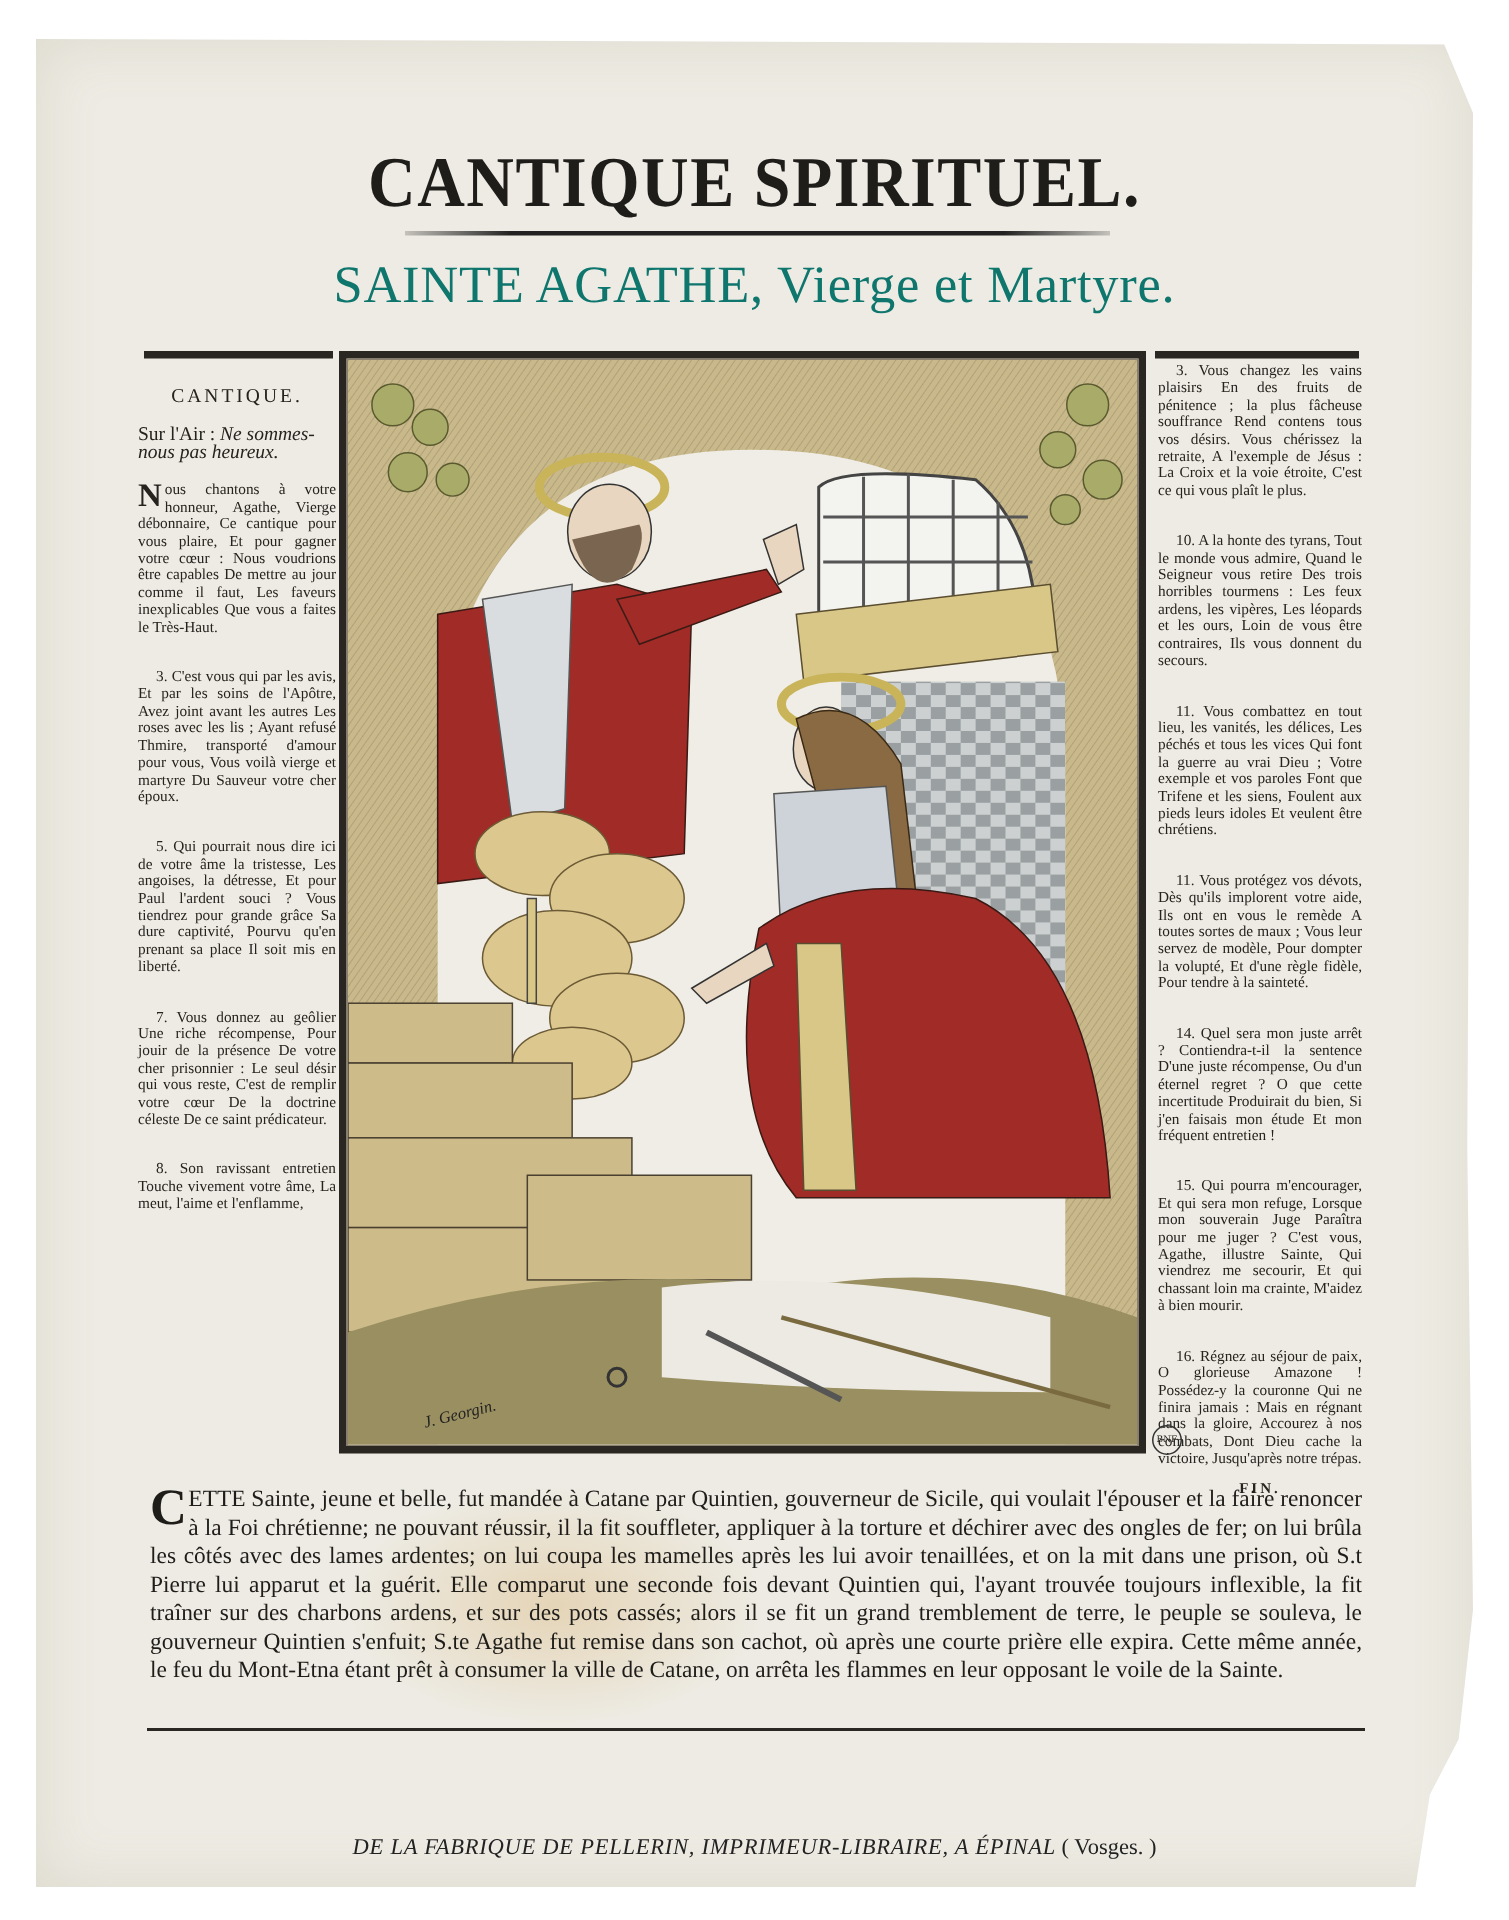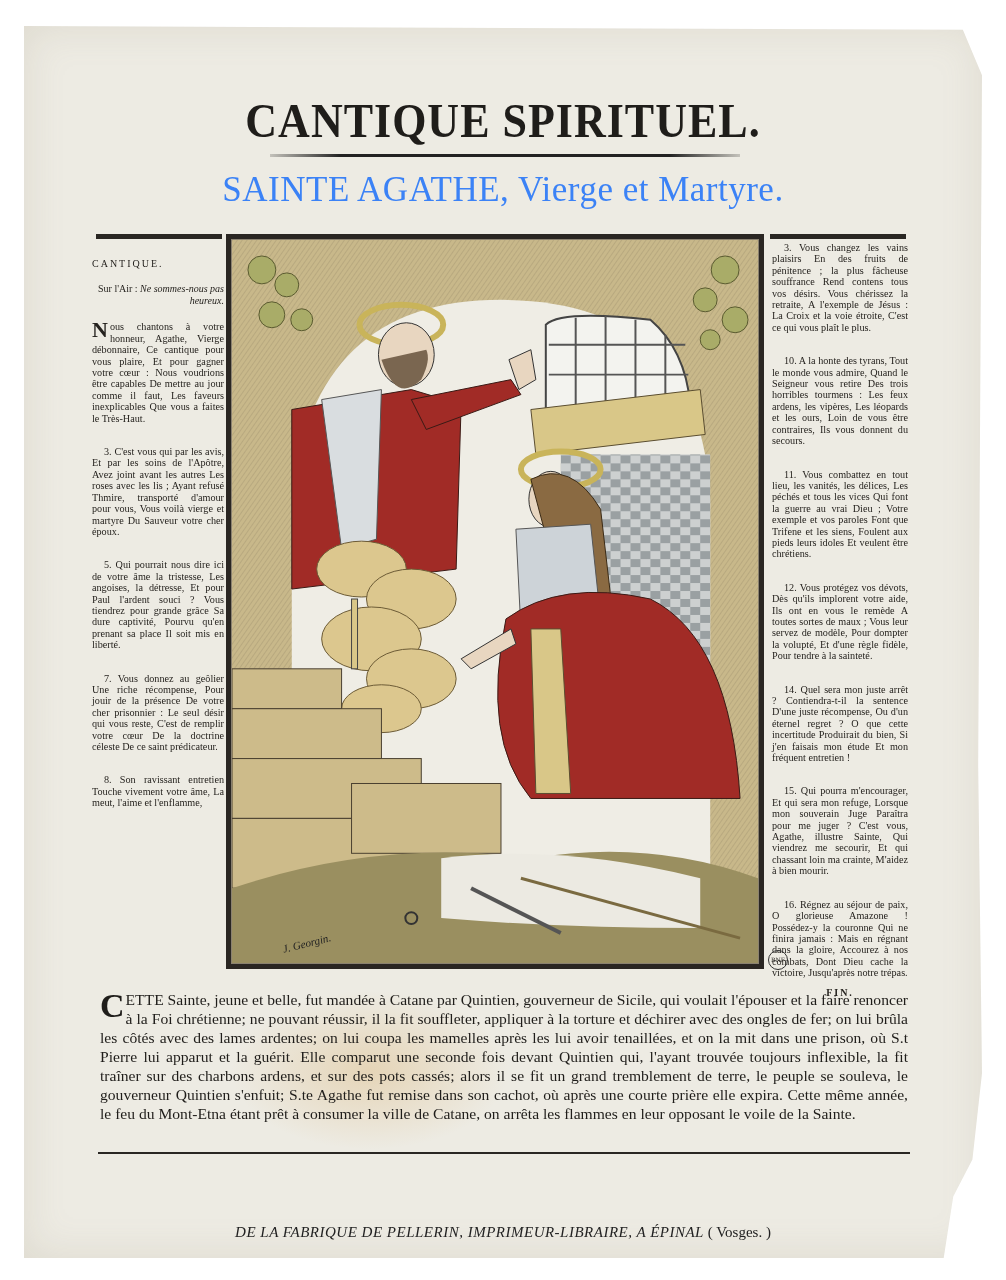--- a/index.html
+++ b/index.html
@@ -17,33 +17,33 @@
     position: absolute; left: 0; right: 0; top: 96px; text-align: center;
     font-family: "Liberation Serif", serif; font-size: 44px; font-weight: bold;
     letter-spacing: 1px; transform: scaleY(1.08); color: #1f1d1a;
   }
   .title-rule {
     position: absolute; left: 270px; width: 470px; top: 154px; height: 3px;
     background: linear-gradient(90deg, rgba(30,28,25,0.2), #222 15%, #222 85%, rgba(30,28,25,0.2));
   }
   .subtitle {
     position: absolute; left: 0; right: 0; top: 170px; text-align: center;
-    font-family: "Liberation Serif", serif; font-size: 35px; color: #3b82f6;
+    font-family: "Liberation Serif", serif; font-size: 35px; color: #0f766e;
     letter-spacing: 0.5px;
   }
 
   .col-rule { position: absolute; height: 5px; background: #2a2723; }
   .col {
     position: absolute; font-family: "Liberation Serif", serif; font-size: 10.2px;
     line-height: 11.4px; text-align: justify; color: #26231f;
   }
   .col p { margin-bottom: 22px; text-indent: 12px; }
   .col p.noindent { text-indent: 0; }
-  .col-heading { font-size: 10px; letter-spacing: 2px; margin: 18px 0 14px; }
-  .col-air { text-align: right; font-size: 10px; margin-bottom: 14px; line-height: 12px; }
+  .col-heading { text-align: center; font-size: 13px; letter-spacing: 2px; margin: 18px 0 14px; }
+  .col-air { text-align: left; font-size: 13px; margin-bottom: 14px; line-height: 12px; }
   .col-air i { font-style: italic; }
   .dropcap { font-size: 22px; float: left; line-height: 18px; margin-right: 2px; font-weight: bold; }
   .fin { text-align: center; letter-spacing: 2px; font-weight: bold; font-size: 10px; }
 
   .plate {
     position: absolute; left: 226px; top: 234px; width: 538px; height: 735px;
     background: #2a2622; padding: 5px;
   }
   .plate-inner { width: 100%; height: 100%; background: #d8cfae; position: relative; overflow: hidden; border: 1px solid #8a8170; }
   .plate svg { position: absolute; left: 0; top: 0; width: 100%; height: 100%; }
@@ -187,21 +187,21 @@
     </svg>
     <div class="signature">J. Georgin.</div>
   </div>
 </div>
 
 <div class="col-rule" style="left:770px; width:136px; top:234px;"></div>
 <div class="col" style="left:772px; top:242px; width:136px;">
   <p>3. Vous changez les vains plaisirs En des fruits de pénitence ; la plus fâcheuse souffrance Rend contens tous vos désirs. Vous chérissez la retraite, A l'exemple de Jésus : La Croix et la voie étroite, C'est ce qui vous plaît le plus.</p>
   <p>10. A la honte des tyrans, Tout le monde vous admire, Quand le Seigneur vous retire Des trois horribles tourmens : Les feux ardens, les vipères, Les léopards et les ours, Loin de vous être contraires, Ils vous donnent du secours.</p>
   <p>11. Vous combattez en tout lieu, les vanités, les délices, Les péchés et tous les vices Qui font la guerre au vrai Dieu ; Votre exemple et vos paroles Font que Trifene et les siens, Foulent aux pieds leurs idoles Et veulent être chrétiens.</p>
-  <p>12. Vous protégez vos dévots, Dès qu'ils implorent votre aide, Ils ont en vous le remède A toutes sortes de maux ; Vous leur servez de modèle, Pour dompter la volupté, Et d'une règle fidèle, Pour tendre à la sainteté.</p>
+  <p>11. Vous protégez vos dévots, Dès qu'ils implorent votre aide, Ils ont en vous le remède A toutes sortes de maux ; Vous leur servez de modèle, Pour dompter la volupté, Et d'une règle fidèle, Pour tendre à la sainteté.</p>
   <p>14. Quel sera mon juste arrêt ? Contiendra-t-il la sentence D'une juste récompense, Ou d'un éternel regret ? O que cette incertitude Produirait du bien, Si j'en faisais mon étude Et mon fréquent entretien !</p>
   <p>15. Qui pourra m'encourager, Et qui sera mon refuge, Lorsque mon souverain Juge Paraîtra pour me juger ? C'est vous, Agathe, illustre Sainte, Qui viendrez me secourir, Et qui chassant loin ma crainte, M'aidez à bien mourir.</p>
   <p style="margin-bottom:8px">16. Régnez au séjour de paix, O glorieuse Amazone ! Possédez-y la couronne Qui ne finira jamais : Mais en régnant dans la gloire, Accourez à nos combats, Dont Dieu cache la victoire, Jusqu'après notre trépas.</p>
   <div class="fin">FIN.</div>
 </div>
 
 <div class="stamp">BNF</div>
 
 <div class="stain"></div>
 

